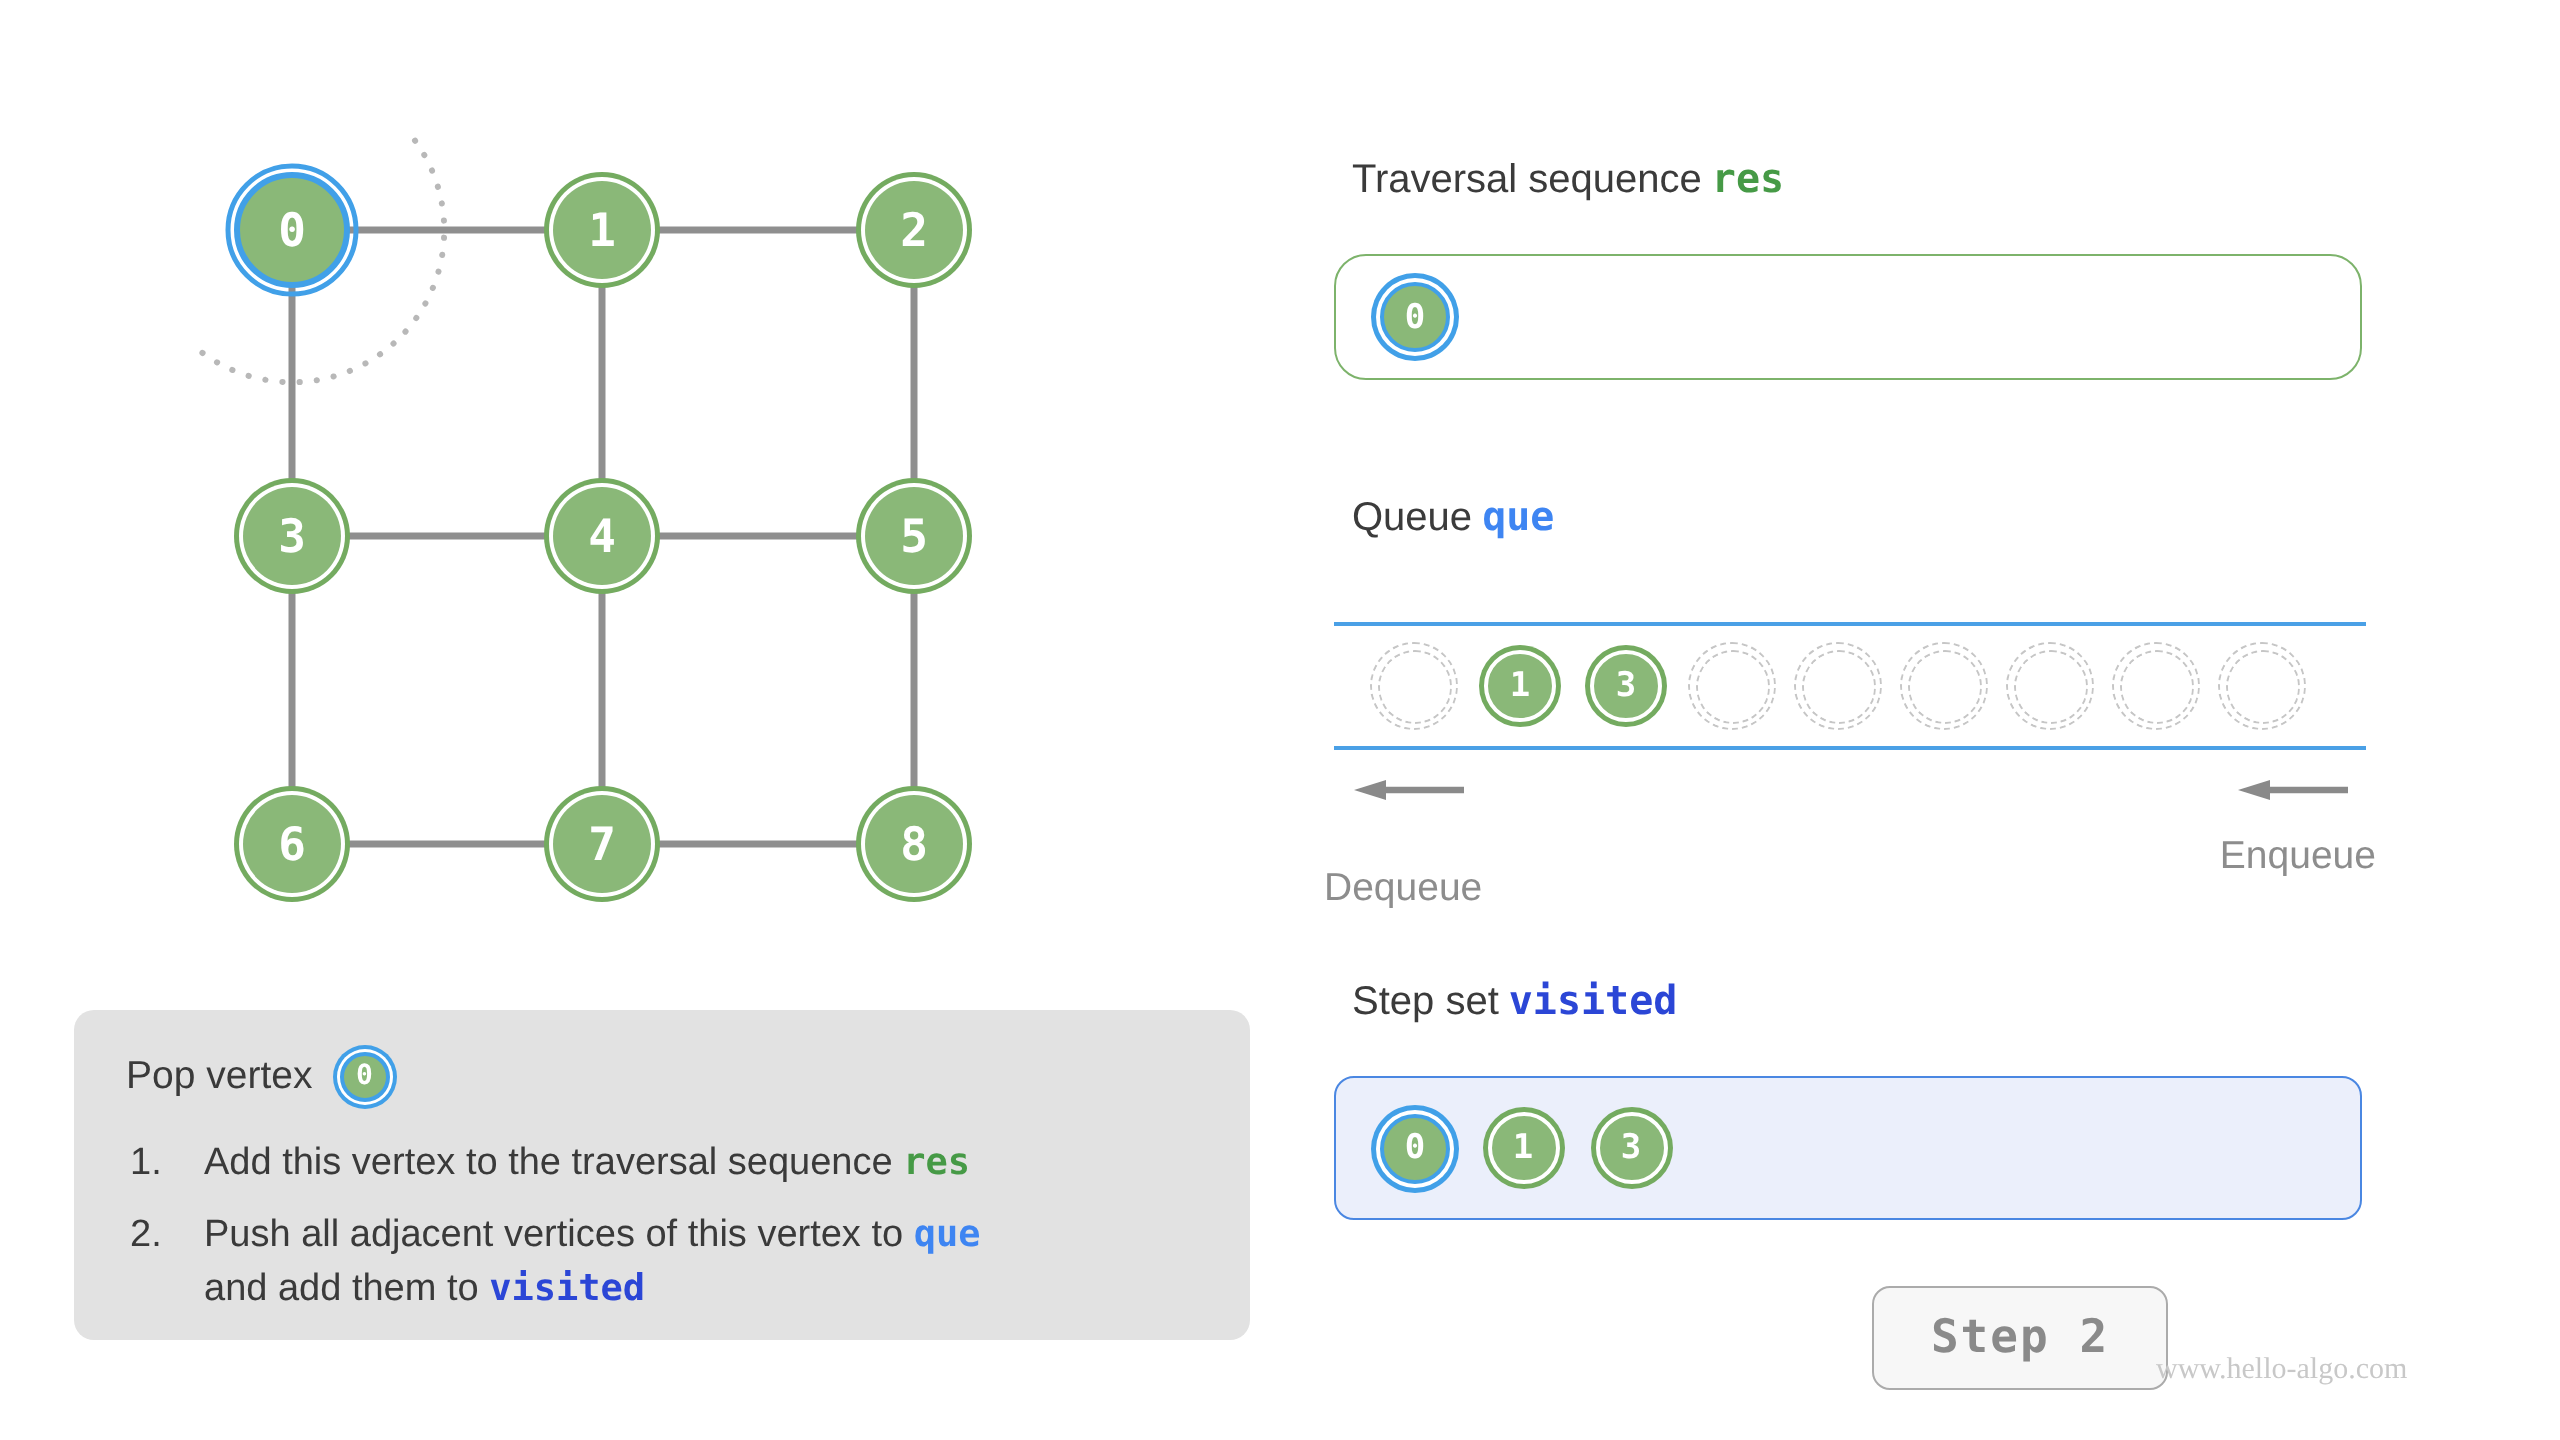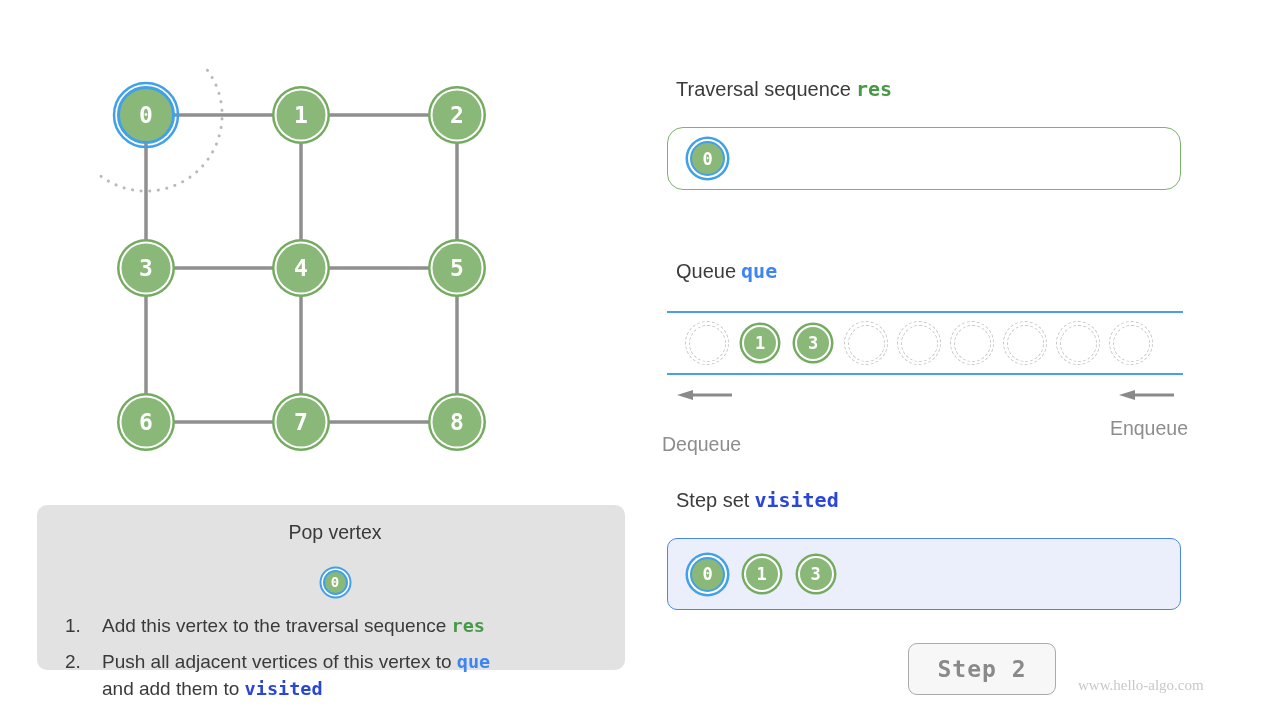--- a/index.html
+++ b/index.html
@@ -51,29 +51,29 @@
   #queue-slots{left:667px;top:321px;width:516px;display:flex;gap:9px;padding-left:18px;box-sizing:border-box;}
   .slot{width:44px;height:44px;position:relative;display:flex;align-items:center;justify-content:center;flex:0 0 auto;}
   .slot-outer{position:absolute;inset:0;border:1.5px dashed var(--dash-gray);border-radius:50%;}
   .slot-inner{position:absolute;inset:3.5px;border:1px dashed var(--dash-gray);border-radius:50%;}
   .q-label{font-size:19.5px;color:var(--muted);white-space:nowrap;}
   
   #explain{
     left:37px;top:505px;width:588px;height:165px;background:var(--box-gray);
     border-radius:10px;box-sizing:border-box;padding:16px 18px 0 26px;
   }
-  #explain-intro{display:flex;align-items:center;font-size:19.5px;color:#3a3a3a;gap:21px;flex-direction:column;}
+  #explain-intro{display:flex;align-items:center;font-size:19.5px;color:#3a3a3a;gap:9px;}
   #explain-list{margin-top:13px;}
   .li-row{display:flex;font-size:19px;color:#3a3a3a;line-height:27px;margin-bottom:9px;}
   .li-num{width:37px;flex:0 0 auto;padding-left:2px;}
   .li-text{flex:1;}
   .li-text .code, #explain-intro .code{font-size:18.5px;margin-left:0;}
   
   #step-btn{
-    left:908px;top:643px;width:148px;height:52px;box-sizing:border-box;
+    left:936px;top:643px;width:148px;height:52px;box-sizing:border-box;
     border:1.5px solid #ababab;border-radius:9px;background:#f7f7f7;
     display:flex;align-items:center;justify-content:center;cursor:pointer;
     font-family:"DejaVu Sans Mono",monospace;font-weight:bold;font-size:23px;color:#8a8a8a;letter-spacing:1px;
   }
   #watermark{left:1078px;top:677px;font-family:Liberation Serif, serif;font-size:15px;color:#c8c8c8;white-space:nowrap;}
 </style>
 </head>
 <body>
 
 <div id="canvas">
@@ -168,21 +168,21 @@
 
   <div class="abs heading" style="left:676px;top:77px">
     <span>Traversal sequence</span><span class="code green">res</span>
   </div>
   <div id="res-box" class="abs data-box">
       <span class="cell">
         <span class="badge hl">0</span>
       </span>
     </div>
 
-  <div class="abs heading" style="left:676px;top:259px">
+  <div class="abs heading" style="left:676px;top:246px">
     <span>Queue</span><span class="code blue">que</span>
   </div>
   <div class="abs qline" style="top:311px"></div>
   <div id="queue-slots" class="abs">
       <div class="slot">
         <div class="slot-outer"></div>
         <div class="slot-inner"></div>
       </div>
       <div class="slot">
         <span class="cell">

